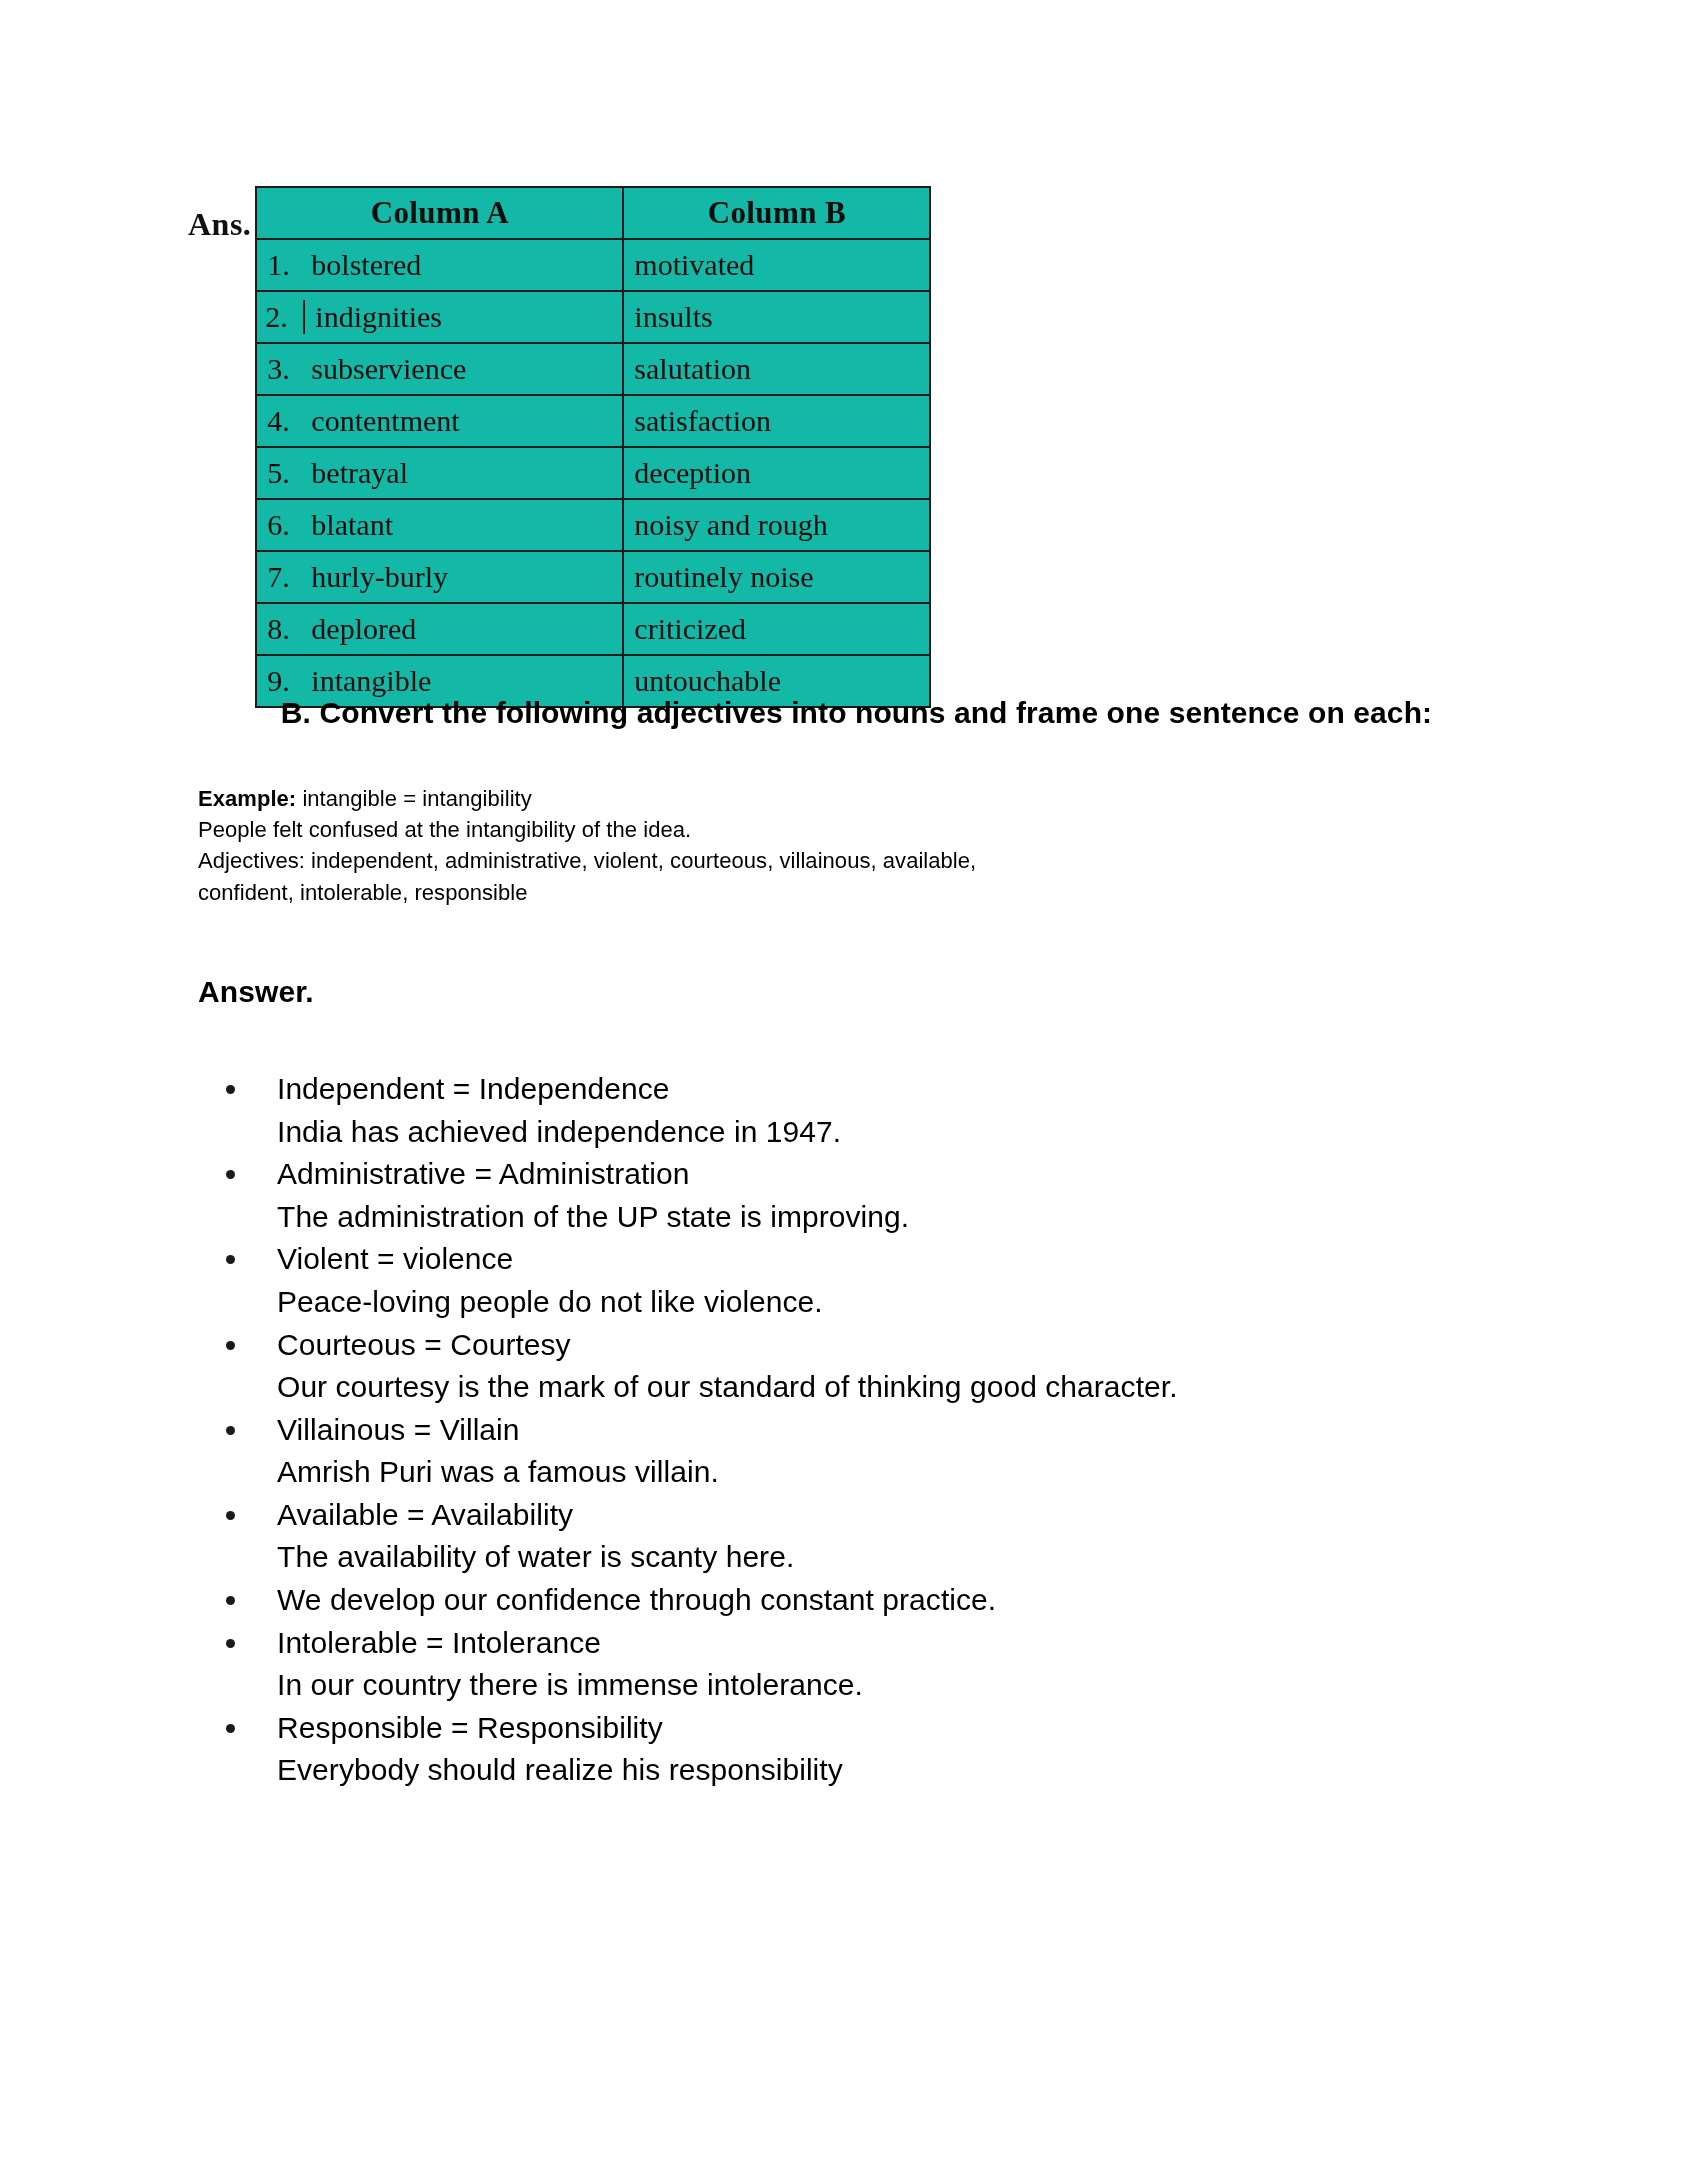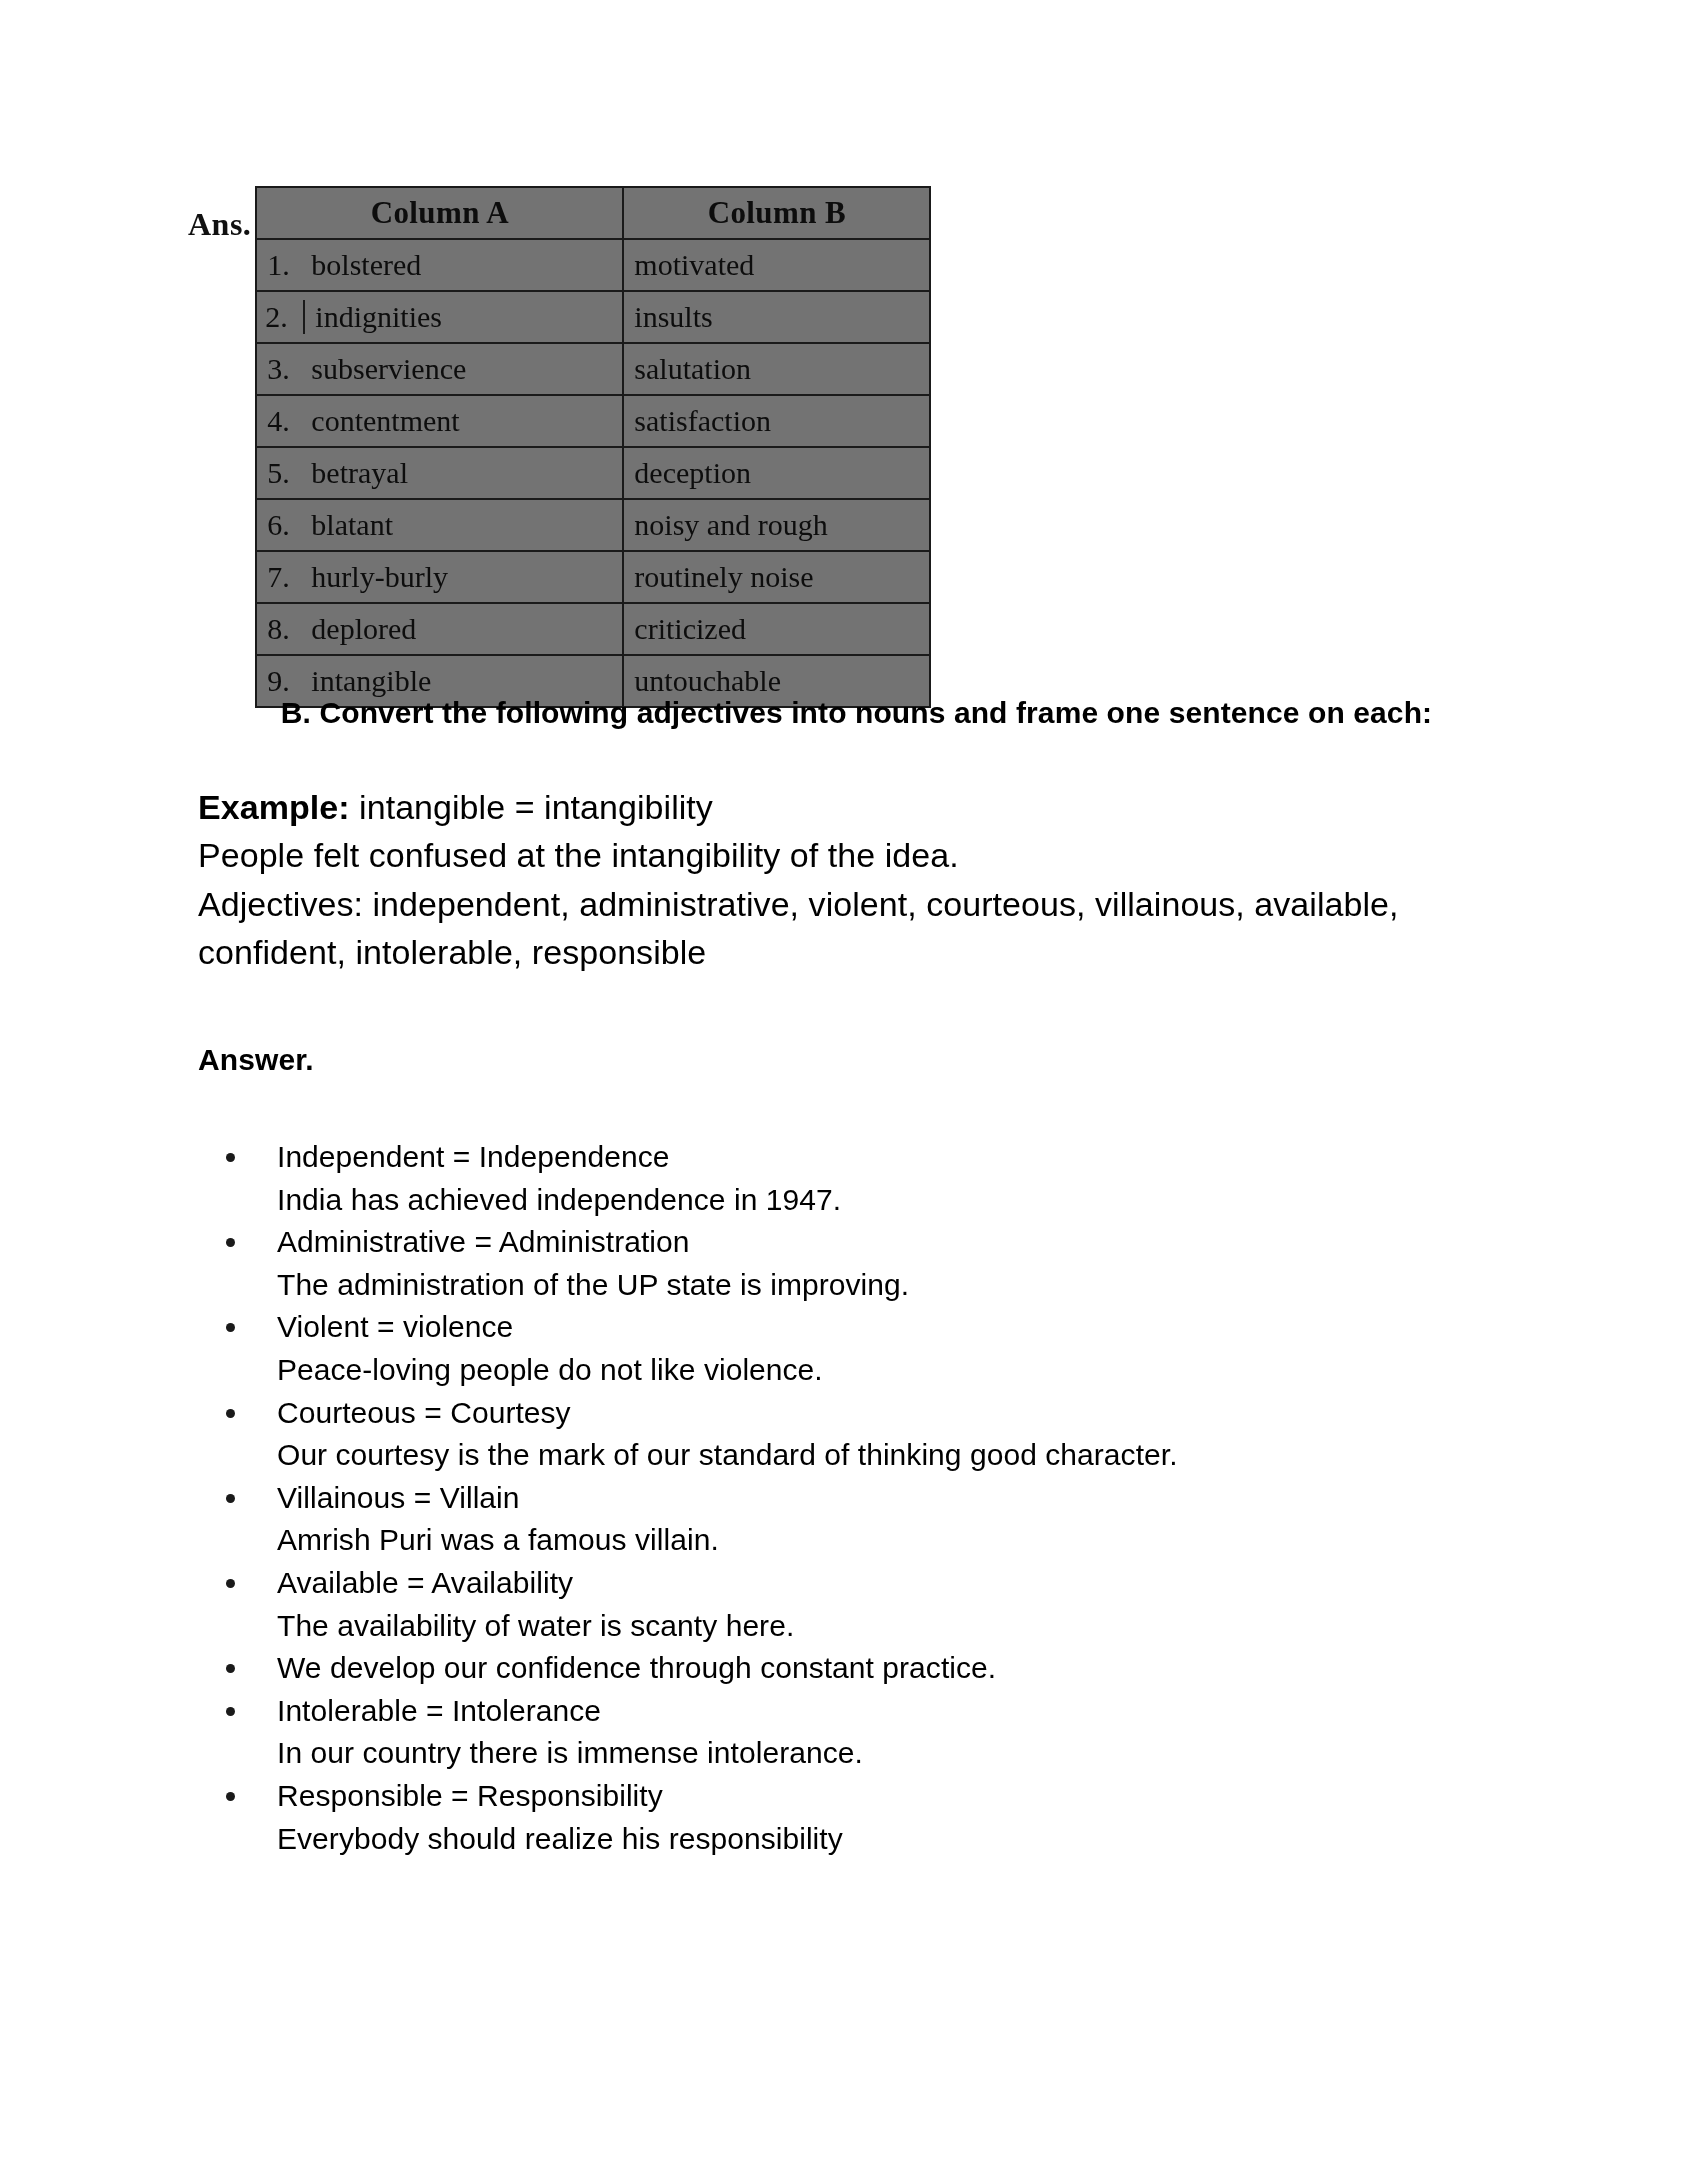--- a/index.html
+++ b/index.html
@@ -41,21 +41,21 @@
     padding-top: 22px;
     padding-right: 4px;
     white-space: nowrap;
     color: #111;
   }
 
   table.match-table {
     border-collapse: collapse;
     font-family: "Liberation Serif", serif;
     table-layout: fixed;
-    background: #737373;
+    background: #14b8a6;
   }
 
   table.match-table th,
   table.match-table td {
     border: 2px solid #1a1a1a;
     padding: 4px 10px;
     font-size: 30px;
     line-height: 1.12;
     vertical-align: middle;
     color: #0d0d0d;
@@ -112,21 +112,21 @@
   .section-heading {
     font-weight: bold;
     font-size: 30px;
     line-height: 1.3;
     letter-spacing: 0.1px;
     margin: 0 0 51px 0;
     text-align: center;
   }
 
   p.para {
-    font-size: 34px;
+    font-size: 22px;
     line-height: 1.42;
     margin: 0;
     letter-spacing: 0.05px;
   }
 
   .example-label {
     font-weight: bold;
   }
 
   .answer-heading {

